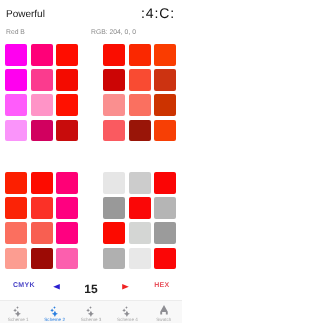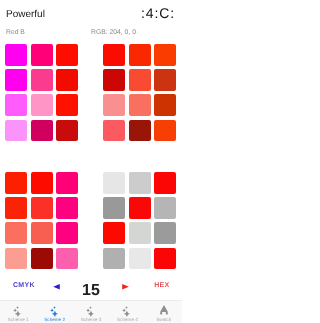--- a/index.html
+++ b/index.html
@@ -24,21 +24,21 @@
 
   #g1{left:5px;top:44px;}
   #g2{left:103px;top:44px;}
   #g3{left:5px;top:172px;}
   #g4{left:103px;top:172px;}
 
   
   .toolbar{position:absolute;left:0;top:277px;width:182px;height:18px;}
   .tb-left{position:absolute;left:13px;top:4.6px;font-size:7px;font-weight:bold;letter-spacing:.3px;color:#4a44c6;}
   .tb-right{position:absolute;right:12.5px;top:4.6px;font-size:7px;font-weight:bold;letter-spacing:.3px;color:#e8505b;}
-  .tb-num{position:absolute;left:0;right:0;top:5.4px;text-align:center;font-size:16px;font-weight:bold;color:#1f1f1f;}
+  .tb-num{position:absolute;left:0;right:0;top:5.4px;text-align:center;font-size:12px;font-weight:bold;color:#1f1f1f;}
   .arrow{position:absolute;top:6.6px;}
   .arrow svg{display:block;}
   .arrow-l{left:53px;}
   .arrow-r{left:121.6px;}
 
   
   .tabbar{position:absolute;left:0;top:300px;width:182px;height:23px;background:#f8f8f8;
           border-top:.5px solid #ececec;display:flex;}
   .tab{flex:1;display:flex;flex-direction:column;align-items:center;justify-content:flex-start;padding-top:3.5px;}
   .tab svg{display:block;}

